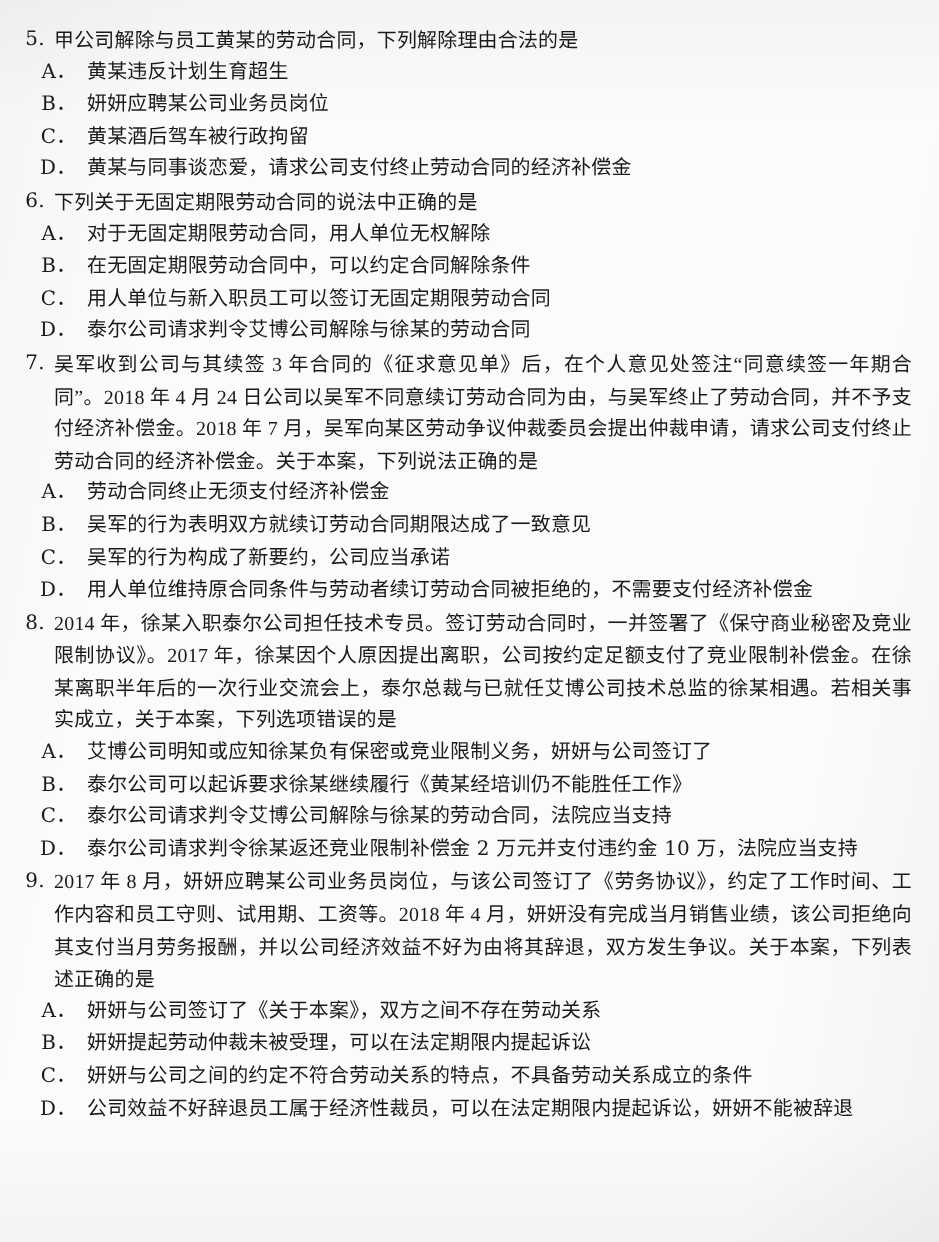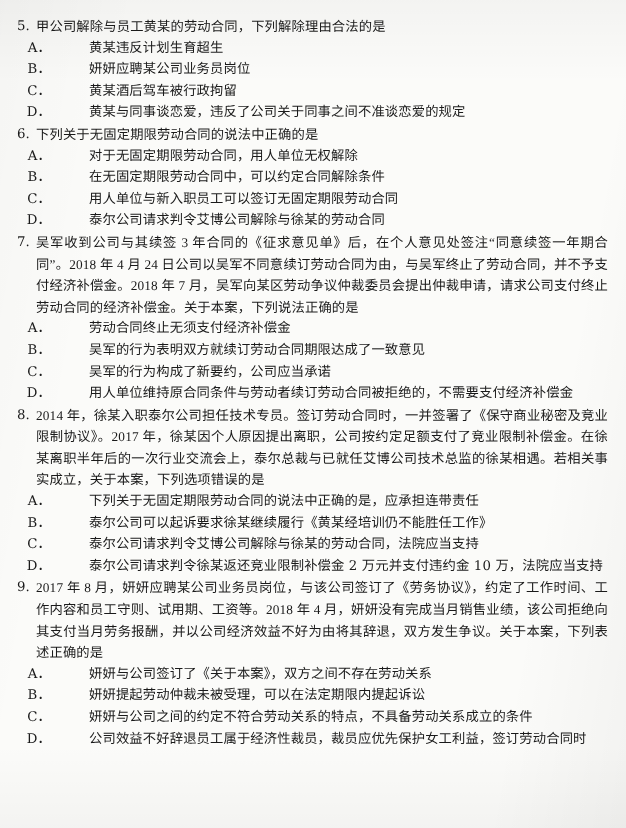--- a/index.html
+++ b/index.html
@@ -77,21 +77,20 @@
     padding-right: 7px;
     box-sizing: border-box;
     letter-spacing: 0.2px;
   }
   .opt-text {
     flex: 1;
     text-align: justify;
     text-justify: inter-ideograph;
     padding-right: 12px;
     letter-spacing: 0.15px;
-    margin-left: 31px;
   }
   
   .page, .page * {
     text-rendering: geometricPrecision;
   }
 </style>
 </head>
 <body>
 
 <div class="paper"></div>
@@ -111,21 +110,21 @@
       <div class="option">
         <span class="opt-letter">B．</span>
         <span class="opt-text">妍妍应聘某公司业务员岗位</span>
       </div>
       <div class="option">
         <span class="opt-letter">C．</span>
         <span class="opt-text">黄某酒后驾车被行政拘留</span>
       </div>
       <div class="option">
         <span class="opt-letter">D．</span>
-        <span class="opt-text">黄某与同事谈恋爱，违反了公司关于同事之间不准谈恋爱的规定</span>
+        <span class="opt-text">黄某与同事谈恋爱，请求公司支付终止劳动合同的经济补偿金</span>
       </div>
     </div>
   </div>
 
   <div class="question">
     <div class="q-stem">
       <span class="q-num">6.</span>
       <span class="q-text">下列关于无固定期限劳动合同的说法中正确的是</span>
     </div>
     <div class="options">
@@ -174,21 +173,21 @@
   </div>
 
   <div class="question">
     <div class="q-stem">
       <span class="q-num">8.</span>
       <span class="q-text">2014 年，徐某入职泰尔公司担任技术专员。签订劳动合同时，一并签署了《保守商业秘密及竞业限制协议》。2017 年，徐某因个人原因提出离职，公司按约定足额支付了竞业限制补偿金。在徐某离职半年后的一次行业交流会上，泰尔总裁与已就任艾博公司技术总监的徐某相遇。若相关事实成立，关于本案，下列选项错误的是</span>
     </div>
     <div class="options">
       <div class="option">
         <span class="opt-letter">A．</span>
-        <span class="opt-text">下列关于无固定期限劳动合同的说法中正确的是，应承担连带责任</span>
+        <span class="opt-text">艾博公司明知或应知徐某负有保密或竞业限制义务，妍妍与公司签订了</span>
       </div>
       <div class="option">
         <span class="opt-letter">B．</span>
         <span class="opt-text">泰尔公司可以起诉要求徐某继续履行《黄某经培训仍不能胜任工作》</span>
       </div>
       <div class="option">
         <span class="opt-letter">C．</span>
         <span class="opt-text">泰尔公司请求判令艾博公司解除与徐某的劳动合同，法院应当支持</span>
       </div>
       <div class="option">
@@ -211,18 +210,18 @@
       <div class="option">
         <span class="opt-letter">B．</span>
         <span class="opt-text">妍妍提起劳动仲裁未被受理，可以在法定期限内提起诉讼</span>
       </div>
       <div class="option">
         <span class="opt-letter">C．</span>
         <span class="opt-text">妍妍与公司之间的约定不符合劳动关系的特点，不具备劳动关系成立的条件</span>
       </div>
       <div class="option">
         <span class="opt-letter">D．</span>
-        <span class="opt-text">公司效益不好辞退员工属于经济性裁员，裁员应优先保护女工利益，签订劳动合同时</span>
+        <span class="opt-text">公司效益不好辞退员工属于经济性裁员，可以在法定期限内提起诉讼，妍妍不能被辞退</span>
       </div>
     </div>
   </div>
 
 </div>
 
 </body></html>

